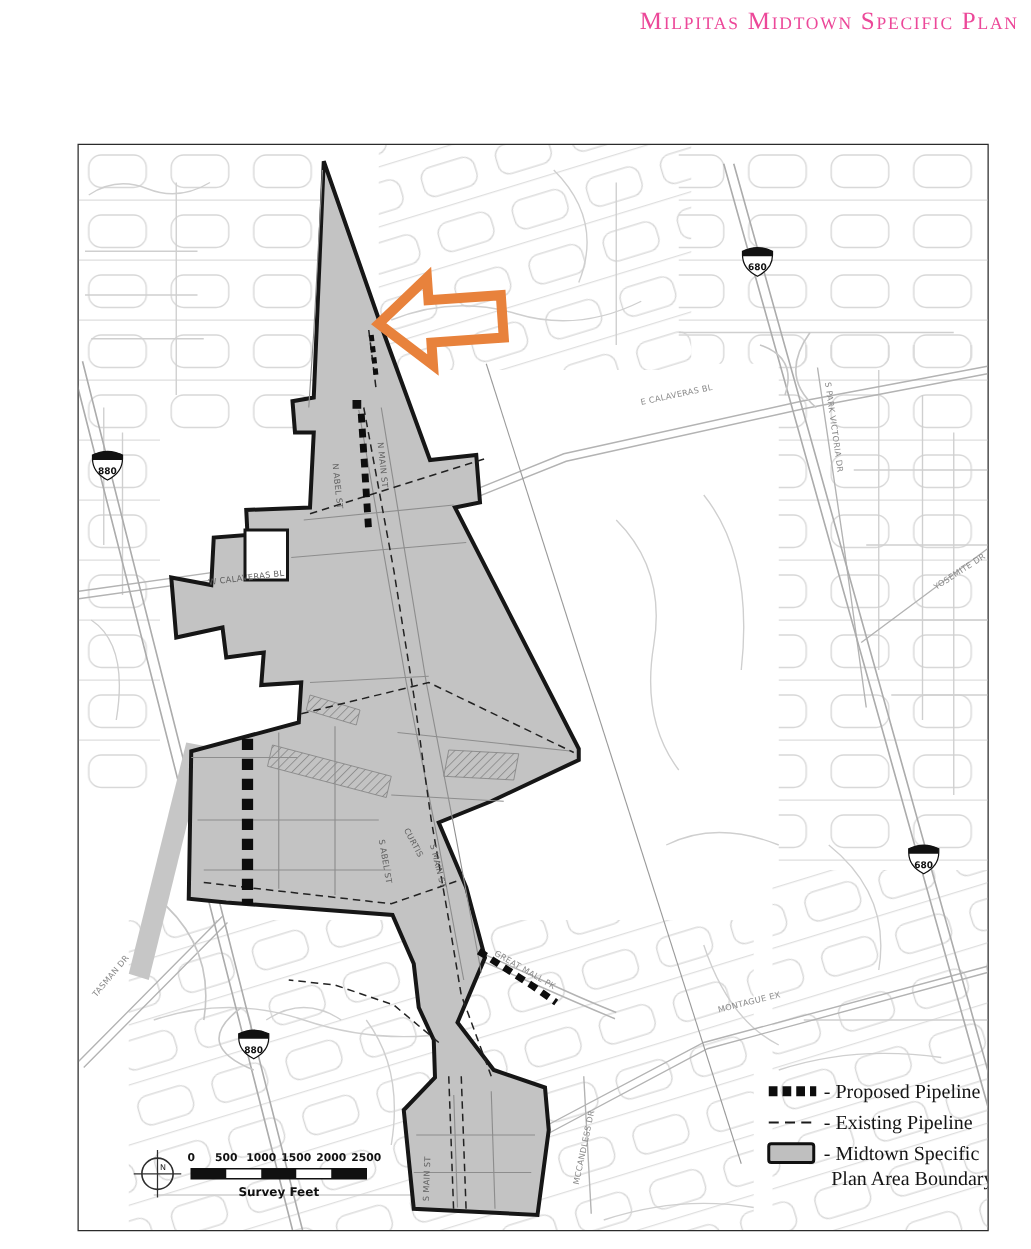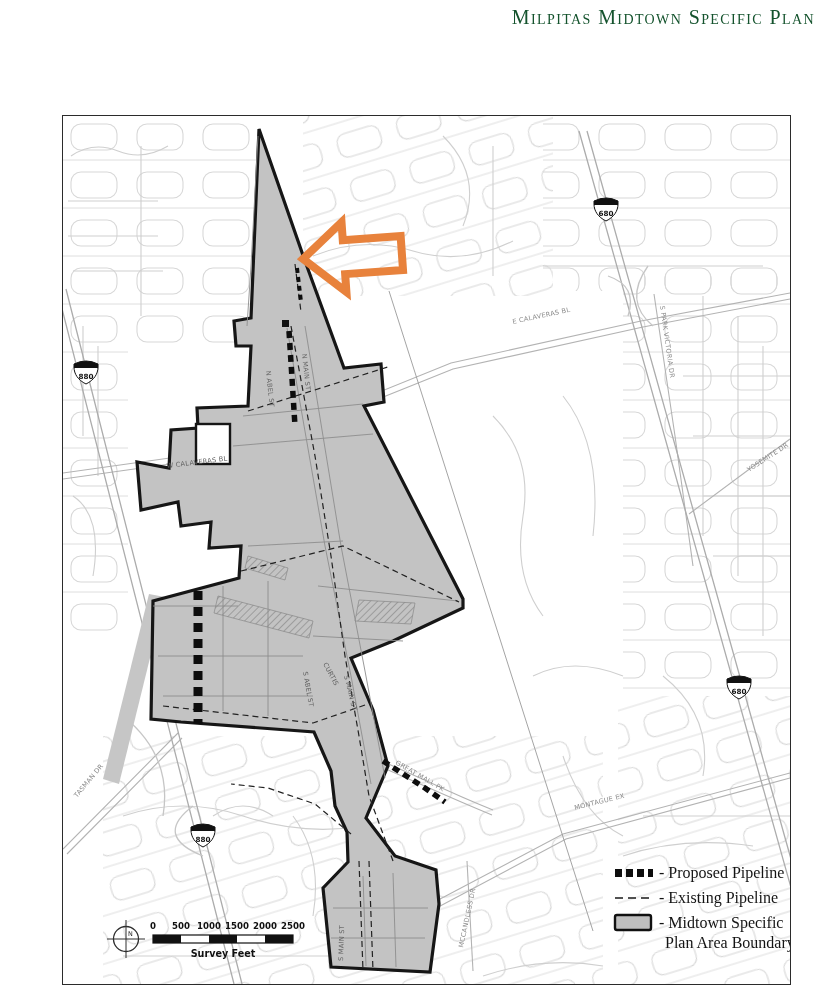--- a/index.html
+++ b/index.html
@@ -1,21 +1,21 @@
 <!DOCTYPE html>
 <html><head>
 <meta charset="utf-8">
 <style>
   html,body{margin:0;padding:0;background:#ffffff;}
   body{width:825px;height:999px;position:relative;font-family:"Liberation Sans",sans-serif;overflow:hidden;}
   .header-title{
     position:absolute;top:6px;right:10px;
     font-family:"Liberation Serif",serif;
     font-variant:small-caps;
-    font-size:20px;letter-spacing:1.4px;color:#14532d;
+    font-size:20px;letter-spacing:1.4px;color:#ec4899;
   }
   .map-frame{
     position:absolute;left:62px;top:115px;width:727px;height:868px;
     border:1.6px solid #2b2b2b;background:#ffffff;
   }
   .map-frame svg{display:block;}
   text{user-select:none;}
   .street-label{font-family:"DejaVu Sans",sans-serif;font-size:6.6px;fill:#8a8a8a;letter-spacing:.25px;}
   .street-label.ingray{fill:#616161;}
   .legend-text{font-family:"Liberation Serif",serif;font-size:16px;fill:#141414;}

